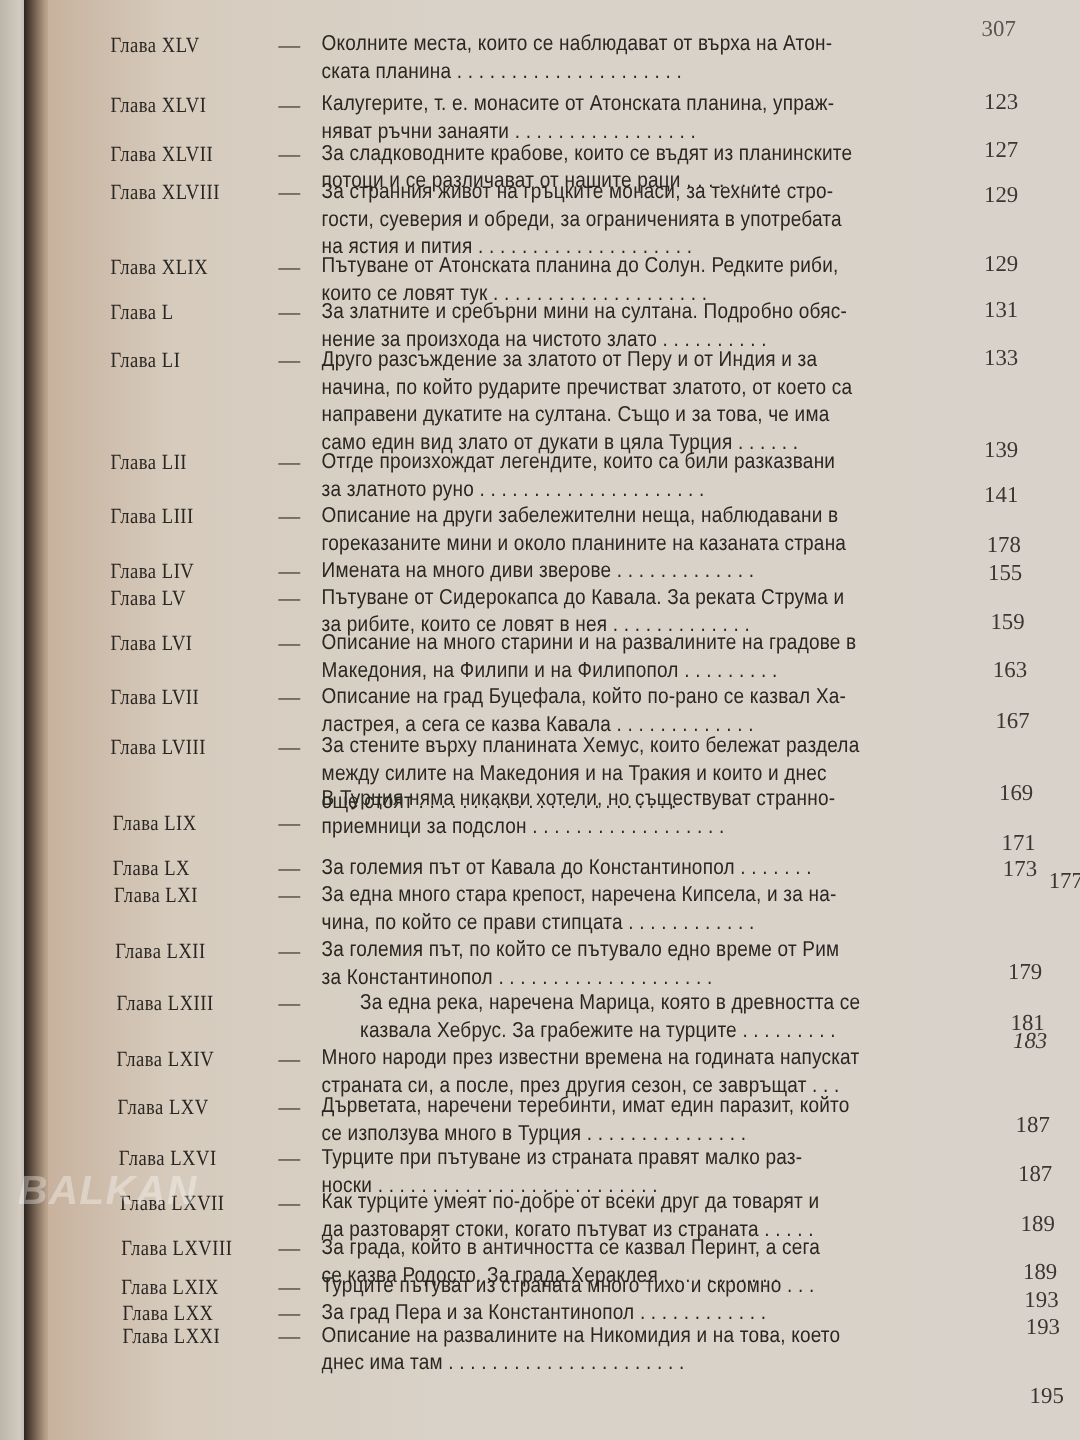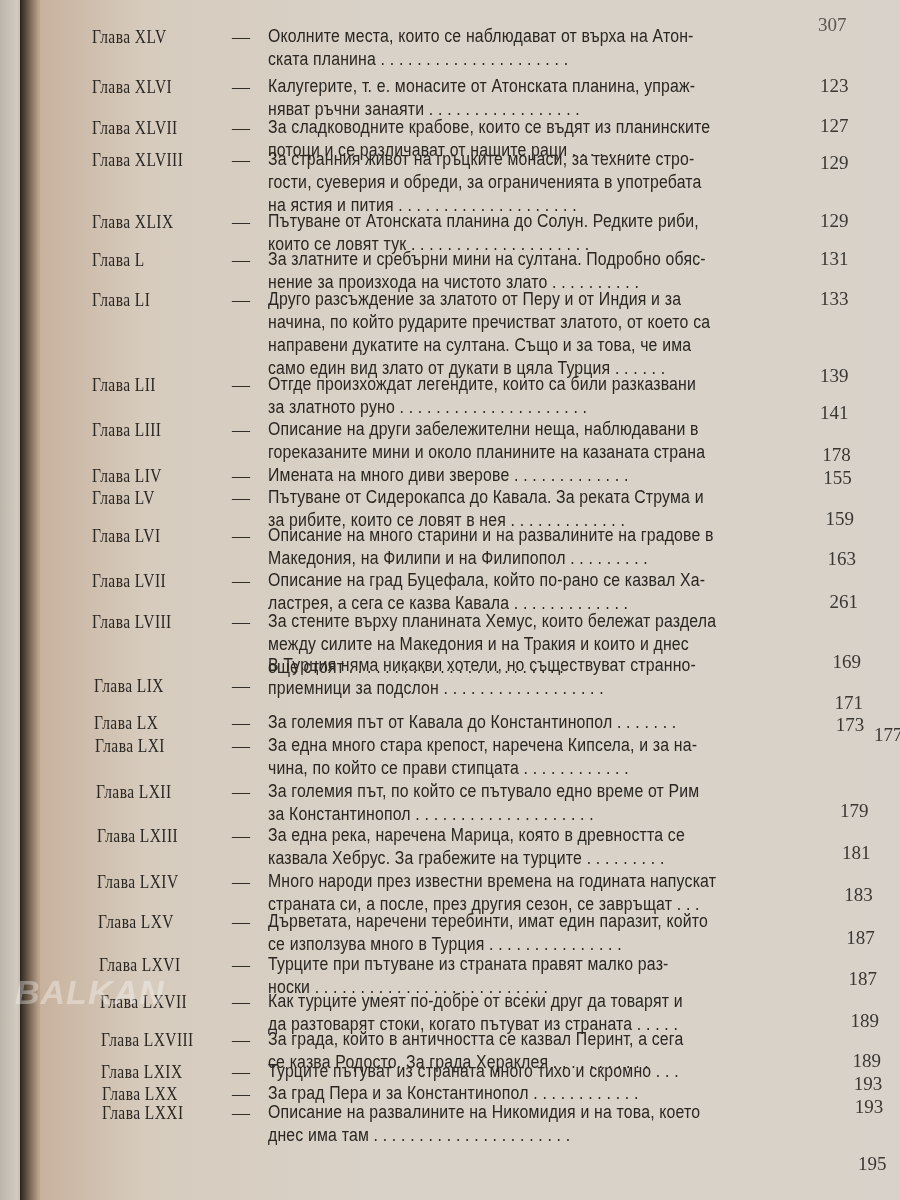--- a/index.html
+++ b/index.html
@@ -179,21 +179,21 @@
       <div class="pg" style="left: 827.4px; top: 548px;">163</div>
     </div>
     <div class="entry" style="top: 0px;">
       <div class="chap" style="left: 92.24px; top: 612px;">Глава LVIII</div>
       <div class="dash" style="left: 232px; top: 612px;">—</div>
       <div class="lines" style="top: 610px;">
         <div class="line">За стените върху планината Хемус, които бележат раздела</div>
         <div class="line">между силите на Македония и на Тракия и които и днес</div>
         <div class="line">още стоят . . . . . . . . . . . . . . . . . . . . . . . .</div>
       </div>
-      <div class="pg" style="left: 829.55px; top: 591px;">261</div>
+      <div class="pg" style="left: 829.55px; top: 591px;">167</div>
     </div>
     <div class="entry" style="top: 0px;">
       <div class="chap" style="left: 93.52px; top: 676px;">Глава LIX</div>
       <div class="dash" style="left: 232px; top: 676px;">—</div>
       <div class="lines" style="top: 654px;">
         <div class="line">В Турция няма никакви хотели, но съществуват странно-</div>
         <div class="line">приемници за подслон . . . . . . . . . . . . . . . . . .</div>
       </div>
       <div class="pg" style="left: 832.55px; top: 651px;">169</div>
     </div>
@@ -219,21 +219,21 @@
       <div class="dash" style="left: 232px; top: 782px;">—</div>
       <div class="lines" style="top: 780px;">
         <div class="line">За големия път, по който се пътувало едно време от Рим</div>
         <div class="line">за Константинопол . . . . . . . . . . . . . . . . . . . .</div>
       </div>
       <div class="pg" style="left: 837.9px; top: 724px; margin-left: 36px;">177</div>
     </div>
     <div class="entry" style="top: 0px;">
       <div class="chap" style="left: 96.52px; top: 826px;">Глава LXIII</div>
       <div class="dash" style="left: 232px; top: 826px;">—</div>
-      <div class="lines" style="top: 824px;">
+      <div class="lines" style="top: 824px; margin-left: 32px;">
         <div class="line">За една река, наречена Марица, която в древността се</div>
         <div class="line">казвала Хебрус. За грабежите на турците . . . . . . . . .</div>
       </div>
       <div class="pg" style="left: 840px; top: 800px;">179</div>
     </div>
     <div class="entry" style="top: 0px;">
       <div class="chap" style="left: 97.44px; top: 872px;">Глава LXIV</div>
       <div class="dash" style="left: 232px; top: 872px;">—</div>
       <div class="lines" style="top: 870px;">
         <div class="line">Много народи през известни времена на годината напускат</div>
@@ -241,21 +241,21 @@
       </div>
       <div class="pg" style="left: 842.1px; top: 842px;">181</div>
     </div>
     <div class="entry" style="top: 0px;">
       <div class="chap" style="left: 98.24px; top: 912px;">Глава LXV</div>
       <div class="dash" style="left: 232px; top: 912px;">—</div>
       <div class="lines" style="top: 910px;">
         <div class="line">Дърветата, наречени теребинти, имат един паразит, който</div>
         <div class="line">се използува много в Турция . . . . . . . . . . . . . . .</div>
       </div>
-      <div class="pg" style="left: 844.2px; top: 884px;">183</div>
+      <div class="pg" style="left: 844.2px; top: 857px; font-style: italic;">183</div>
     </div>
     <div class="entry" style="top: 0px;">
       <div class="chap" style="left: 99.1px; top: 955px;">Глава LXVI</div>
       <div class="dash" style="left: 232px; top: 955px;">—</div>
       <div class="lines" style="top: 953px;">
         <div class="line">Турците при пътуване из страната правят малко раз-</div>
         <div class="line">носки . . . . . . . . . . . . . . . . . . . . . . . . . .</div>
       </div>
       <div class="pg" style="left: 846.35px; top: 927px;">187</div>
     </div>

